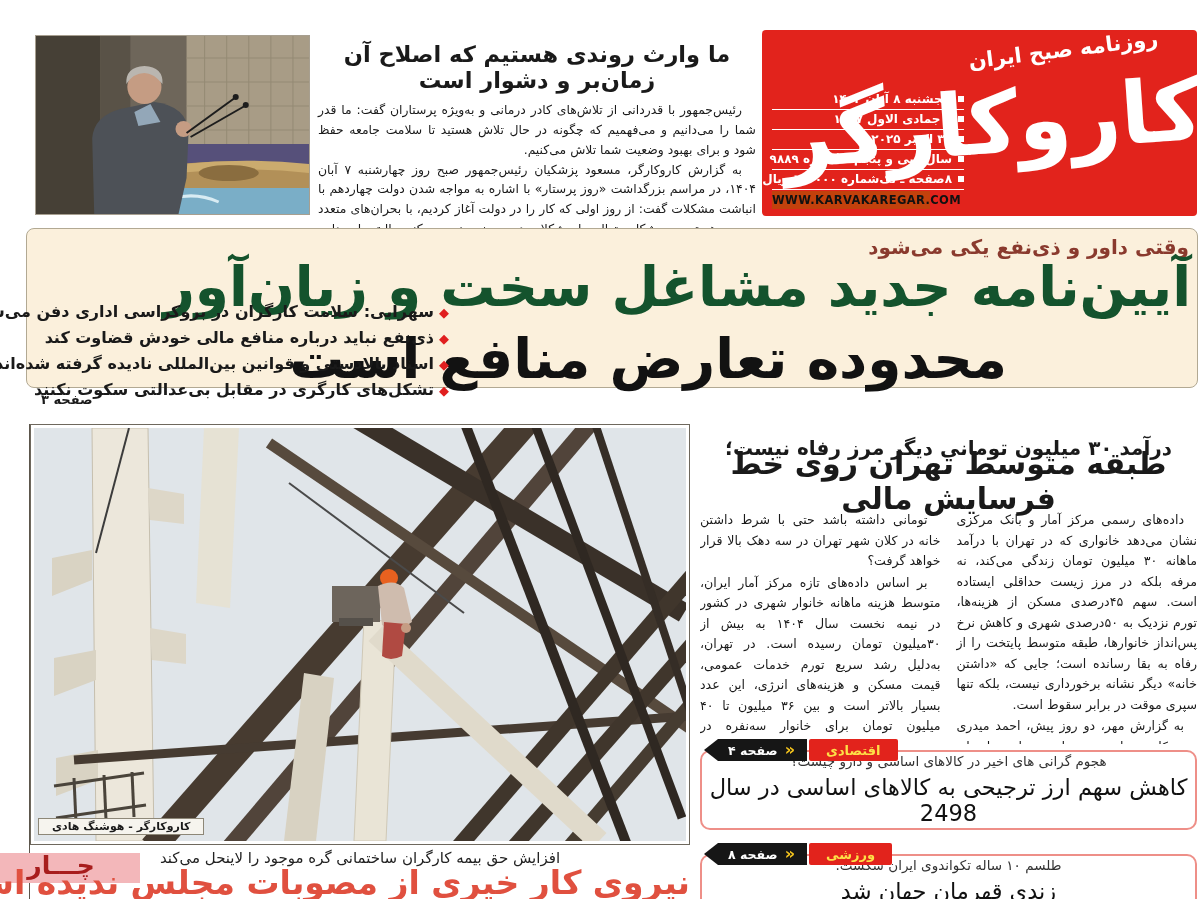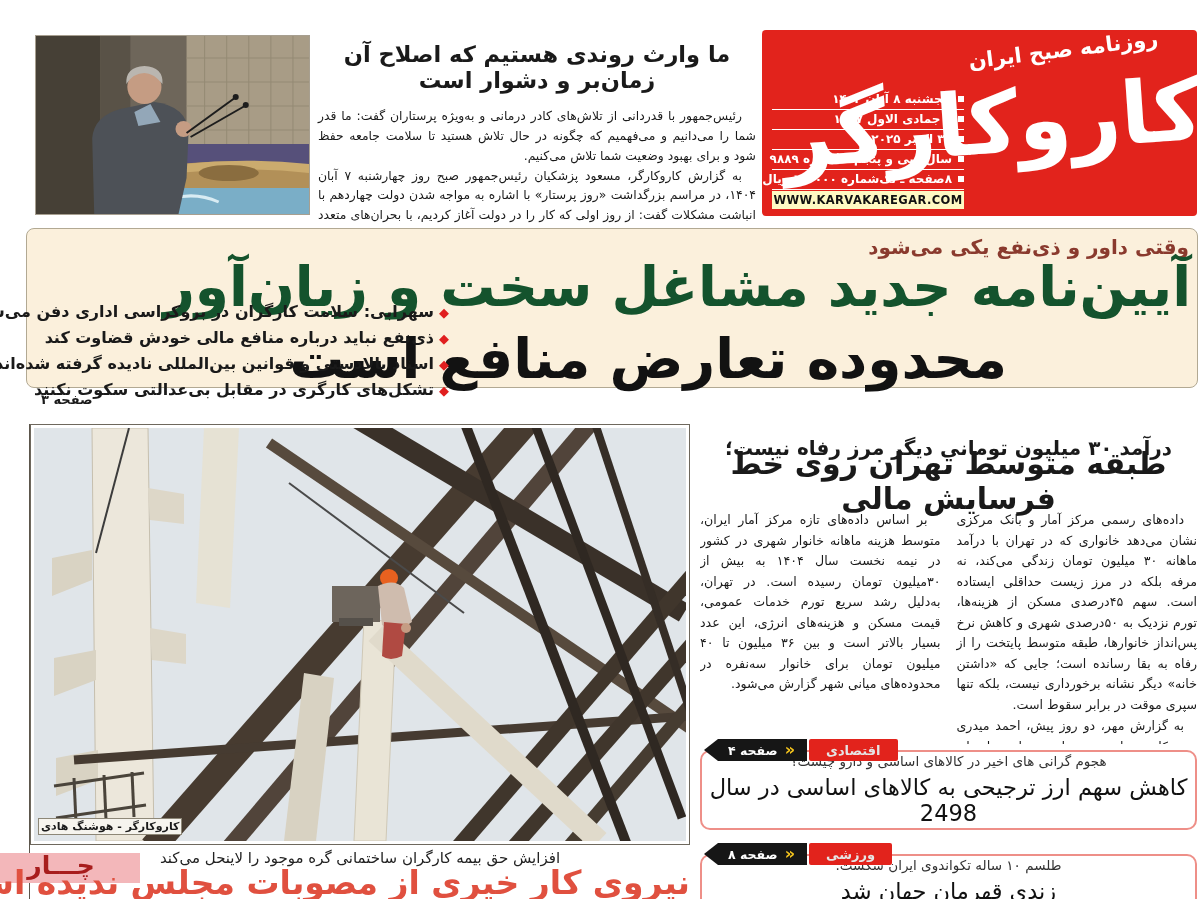--- a/index.html
+++ b/index.html
@@ -12,21 +12,21 @@
   
   .top-photo {
     position:absolute; left:35px; top:35px; width:275px; height:180px;
     border:1px solid #a79f90; background:#6b6258; overflow:hidden;
   }
   .top-photo svg { display:block; width:100%; height:100%; }
 
   .top-article { position:absolute; left:318px; top:38px; width:438px; height:186px; }
   .top-article .kicker { text-align:center; font-size:14px; font-weight:bold; }
   .top-article .headline { text-align:center; font-size:22.5px; font-weight:bold; margin-top:3px; }
-  .top-article .body { margin-top:13px; font-size:12.4px; line-height:1.6; text-align:justify; }
+  .top-article .body { margin-top:7px; font-size:12.4px; line-height:1.6; text-align:justify; }
   .top-article .body p { text-indent:14px; }
   .top-article .cont { font-weight:bold; font-size:13px; text-align:left; margin-top:-20px; }
 
   .masthead {
     position:absolute; left:762px; top:30px; width:435px; height:186px;
     background:#e2231c; border-radius:4px; color:#fff;
   }
   .masthead .tagline {
     position:absolute; top:8px; right:38px; font-size:21px; font-weight:bold;
     transform:rotate(-7deg); white-space:nowrap;
@@ -37,22 +37,22 @@
     transform:rotate(-4deg); white-space:nowrap;
   }
   .masthead .dates { position:absolute; left:10px; top:60px; width:192px; }
   .date-row {
     display:flex; direction:rtl; align-items:center; gap:6px;
     border-bottom:1px solid #ffffff; padding:2px 0 3px 0;
     font-size:12px; font-weight:bold; white-space:nowrap;
   }
   .sq { width:6px; height:6px; background:#fff; flex:0 0 auto; }
   .masthead .website {
-    position:absolute; left:10px; bottom:7px; width:192px; height:18px;
-    background:#fef9c3; color:#111; font-size:11.5px; font-weight:bold;
+    position:absolute; left:10px; bottom:7px; width:158px; height:18px;
+    background:#c2410c; color:#111; font-size:11.5px; font-weight:bold;
     text-align:center; line-height:18px; letter-spacing:0.4px; direction:ltr;
   }
 
   
   .lead-block {
     position:absolute; left:26px; top:228px; width:1172px; height:160px;
     background:#fbf0dc; border:1px solid #b2a993; border-radius:8px;
   }
   .lead-block .kicker {
     position:absolute; top:6px; right:8px; font-size:20px; font-weight:bold; color:#8a3a2e;
@@ -76,21 +76,21 @@
 
   
   .left-rule { position:absolute; left:29px; top:424px; width:1px; height:475px; background:#5c564c; }
   .main-photo {
     position:absolute; left:30px; top:424px; width:660px; height:421px;
     border:1px solid #6e685d; background:#fff; padding:3px;
   }
   .main-photo svg { display:block; width:100%; height:100%; background:#e0e5e9; }
   .photo-credit {
     position:absolute; left:7px; bottom:9px; background:#f6f4ee; border:1px solid #8d8777;
-    font-size:11px; font-weight:bold; padding:1px 2px; white-space:nowrap;
+    font-size:11px; font-weight:bold; padding:1px 13px; white-space:nowrap;
   }
   .bottom-kicker {
     position:absolute; left:30px; top:849px; width:660px;
     text-align:center; font-size:15px; color:#222;
   }
   .bottom-headline {
     position:absolute; left:30px; top:863px; width:660px; z-index:2;
     text-align:center; font-size:33px; font-weight:bold; color:#e0503f; white-space:nowrap;
   }
   .stamp {
@@ -114,21 +114,21 @@
     position:absolute; width:100%; background:#fff;
     border:2px solid #ee8f88; border-radius:10px;
   }
   .box-economy { top:326px; height:80px; }
   .box-sports  { top:430px; height:72px; }
   .section-box .box-kicker { margin-top:1px; text-align:center; font-size:13.5px; color:#333; }
   .section-box .box-headline { margin-top:5px; text-align:center; font-size:22.5px; color:#111; }
 
   .badge { position:absolute; top:-13px; left:2px; height:22px; display:flex; direction:rtl; z-index:3; }
   .badge-section {
-    background:#e2231c; color:#e5e5e5; font-size:13px; font-weight:bold;
+    background:#e2231c; color:#fde047; font-size:13px; font-weight:bold;
     display:flex; align-items:center; padding:0 17px; border-radius:2px;
   }
   .badge-page {
     background:#161616; color:#fff; font-size:12.5px; font-weight:bold;
     display:flex; direction:rtl; align-items:center; gap:7px;
     padding:0 12px 0 24px; margin-right:2px;
     clip-path:polygon(0 50%, 14px 0, 100% 0, 100% 100%, 14px 100%);
   }
   .badge-page .chev { color:#f6c51d; font-size:16px; font-weight:bold; line-height:1; }
 </style>
@@ -296,20 +296,21 @@
 <div class="right-region">
   <div class="mid-kicker">درآمد ۳۰ میلیون تومانی دیگر مرز رفاه نیست؛</div>
   <div class="mid-headline">طبقه متوسط تهران روی خط فرسایش مالی</div>
   <div class="cols">
     <div class="col">
       <p>داده‌های رسمی مرکز آمار و بانک مرکزی نشان می‌دهد خانواری که در تهران با درآمد ماهانه ۳۰ میلیون تومان زندگی می‌کند، نه مرفه بلکه در مرز زیست حداقلی ایستاده است. سهم ۴۵درصدی مسکن از هزینه‌ها، تورم نزدیک به ۵۰درصدی شهری و کاهش نرخ پس‌انداز خانوارها، طبقه متوسط پایتخت را از رفاه به بقا رسانده است؛ جایی که «داشتن خانه» دیگر نشانه برخورداری نیست، بلکه تنها سپری موقت در برابر سقوط است.</p>
       <p>به گزارش مهر، دو روز پیش، احمد میدری وزیر کار و تعاون در مجلس معیاری را برای حذف یارانه افراد اعلام کرد. او گفت: «هر کس در تهران مالک خانه باشد و کل خانواده ۳۰ میلیون تومان درآمد داشته باشد جزو سه دهک بالا محاسبه می‌شود.»</p>
 
     </div>
     <div class="col">
+      <p>تومانی داشته باشد حتی با شرط داشتن خانه در کلان شهر تهران در سه دهک بالا قرار خواهد گرفت؟</p>
       <p>بر اساس داده‌های تازه مرکز آمار ایران، متوسط هزینه ماهانه خانوار شهری در کشور در نیمه نخست سال ۱۴۰۴ به بیش از ۳۰میلیون تومان رسیده است. در تهران، به‌دلیل رشد سریع تورم خدمات عمومی، قیمت مسکن و هزینه‌های انرژی، این عدد بسیار بالاتر است و بین ۳۶ میلیون تا ۴۰ میلیون تومان برای خانوار سه‌نفره در محدوده‌های میانی شهر گزارش می‌شود.</p>
 
     </div>
   </div>
 
   <div class="section-box box-economy">
     <div class="badge">
       <span class="badge-section">اقتصادی</span>
       <span class="badge-page">
         <span class="chev">«</span>

